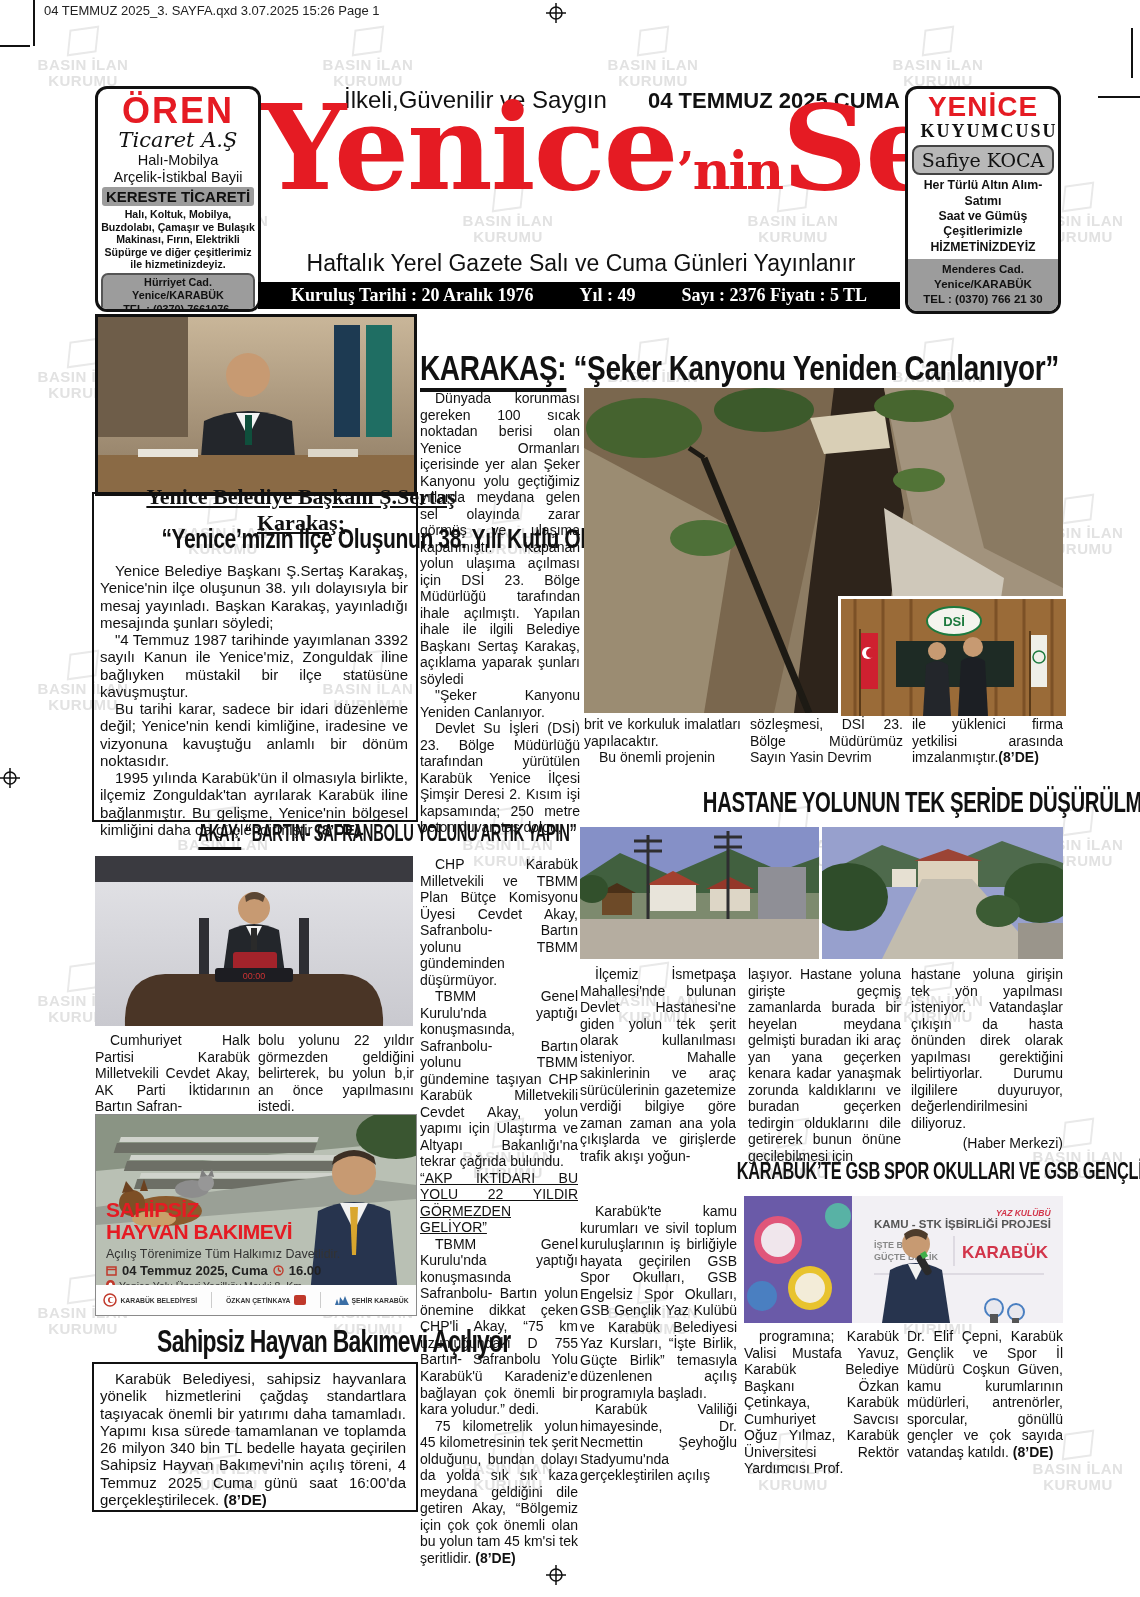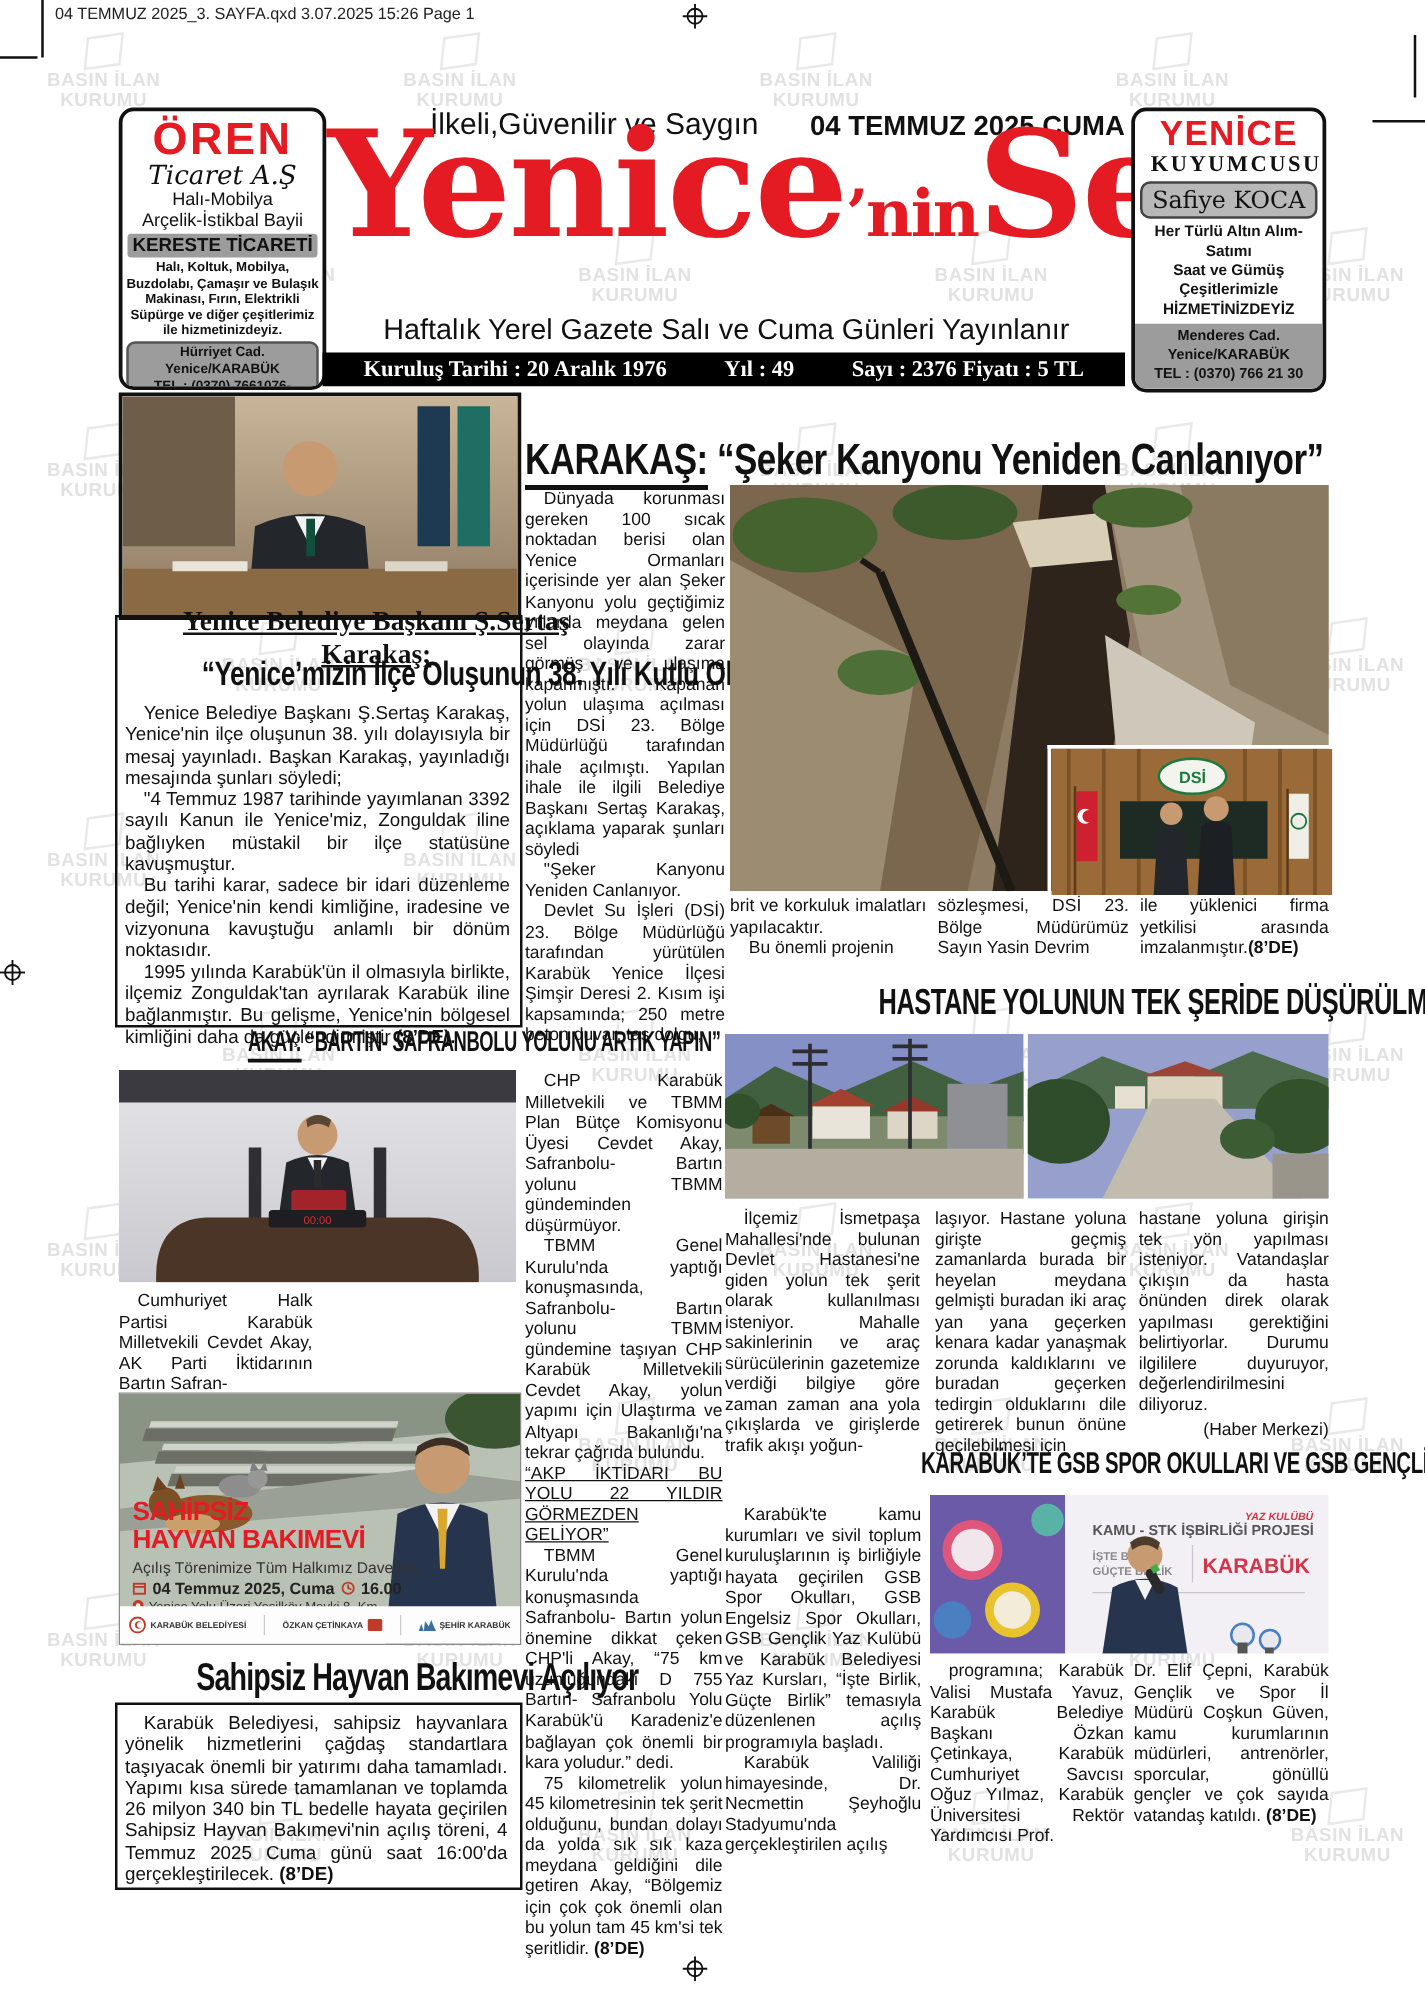--- a/index.html
+++ b/index.html
@@ -335,20 +335,23 @@
       <rect x="138" y="96" width="44" height="26" rx="3" fill="#a3232b"></rect>
       <rect x="104" y="62" width="10" height="58" fill="#2e2e33"></rect>
       <rect x="204" y="62" width="10" height="58" fill="#2e2e33"></rect>
       <path d="M30 170 Q28 120 70 118 L248 118 Q290 120 288 170 Z" fill="#4a3526"></path>
       <rect x="120" y="112" width="78" height="14" rx="3" fill="#1d1d22"></rect>
       <text x="159" y="123" text-anchor="middle" font-size="9" fill="#c33">00:00</text>
     </svg>
   </div>
   <div class="abs just col" style="left:95px;top:1032px;width:155px;">
     <p class="para">Cumhuriyet Halk Partisi Karabük Milletvekili Cevdet Akay, AK Parti İktidarının Bartın Safran-</p>
+  </div>
+  <div class="abs just col" style="left:258px;top:1032px;width:156px;">
+    <p class="para noind">bolu yolunu 22 yıldır görmezden geldiğini belirterek, bu yolun b,ir an önce yapılmasını istedi.</p>
   </div>
   <div class="abs just col" style="left:420px;top:856px;width:158px;">
     <p class="para">CHP Karabük Milletvekili ve TBMM Plan Bütçe Komisyonu Üyesi Cevdet Akay, Safranbolu- Bartın yolunu TBMM gündeminden düşürmüyor.</p>
     <p class="para">TBMM Genel Kurulu'nda yaptığı konuşmasında, Safranbolu- Bartın yolunu TBMM gündemine taşıyan CHP Karabük Milletvekili Cevdet Akay, yolun yapımı için Ulaştırma ve Altyapı Bakanlığı'na tekrar çağrıda bulundu.</p>
     <p class="para subhead-ul">“AKP İKTİDARI BU YOLU 22 YILDIR GÖRMEZDEN GELİYOR”</p>
     <p class="para">TBMM Genel Kurulu'nda yaptığı konuşmasında Safranbolu- Bartın yolun önemine dikkat çeken CHP'li Akay, “75 km uzunluğundaki D 755 Bartın- Safranbolu Yolu Karabük'ü Karadeniz'e bağlayan çok önemli bir kara yoludur.” dedi.</p>
     <p class="para"><span>75 kilometrelik yolun 45 kilometresinin tek şerit olduğunu, bundan dolayı da yolda sık sık kaza meydana geldiğini dile getiren Akay, “Bölgemiz için çok çok önemli olan bu yolun tam 45 km'si tek şeritlidir.</span> <b>(8’DE)</b></p>
   </div>
 
   <div class="abs ctr" style="left:578px;top:786px;width:487px;">

